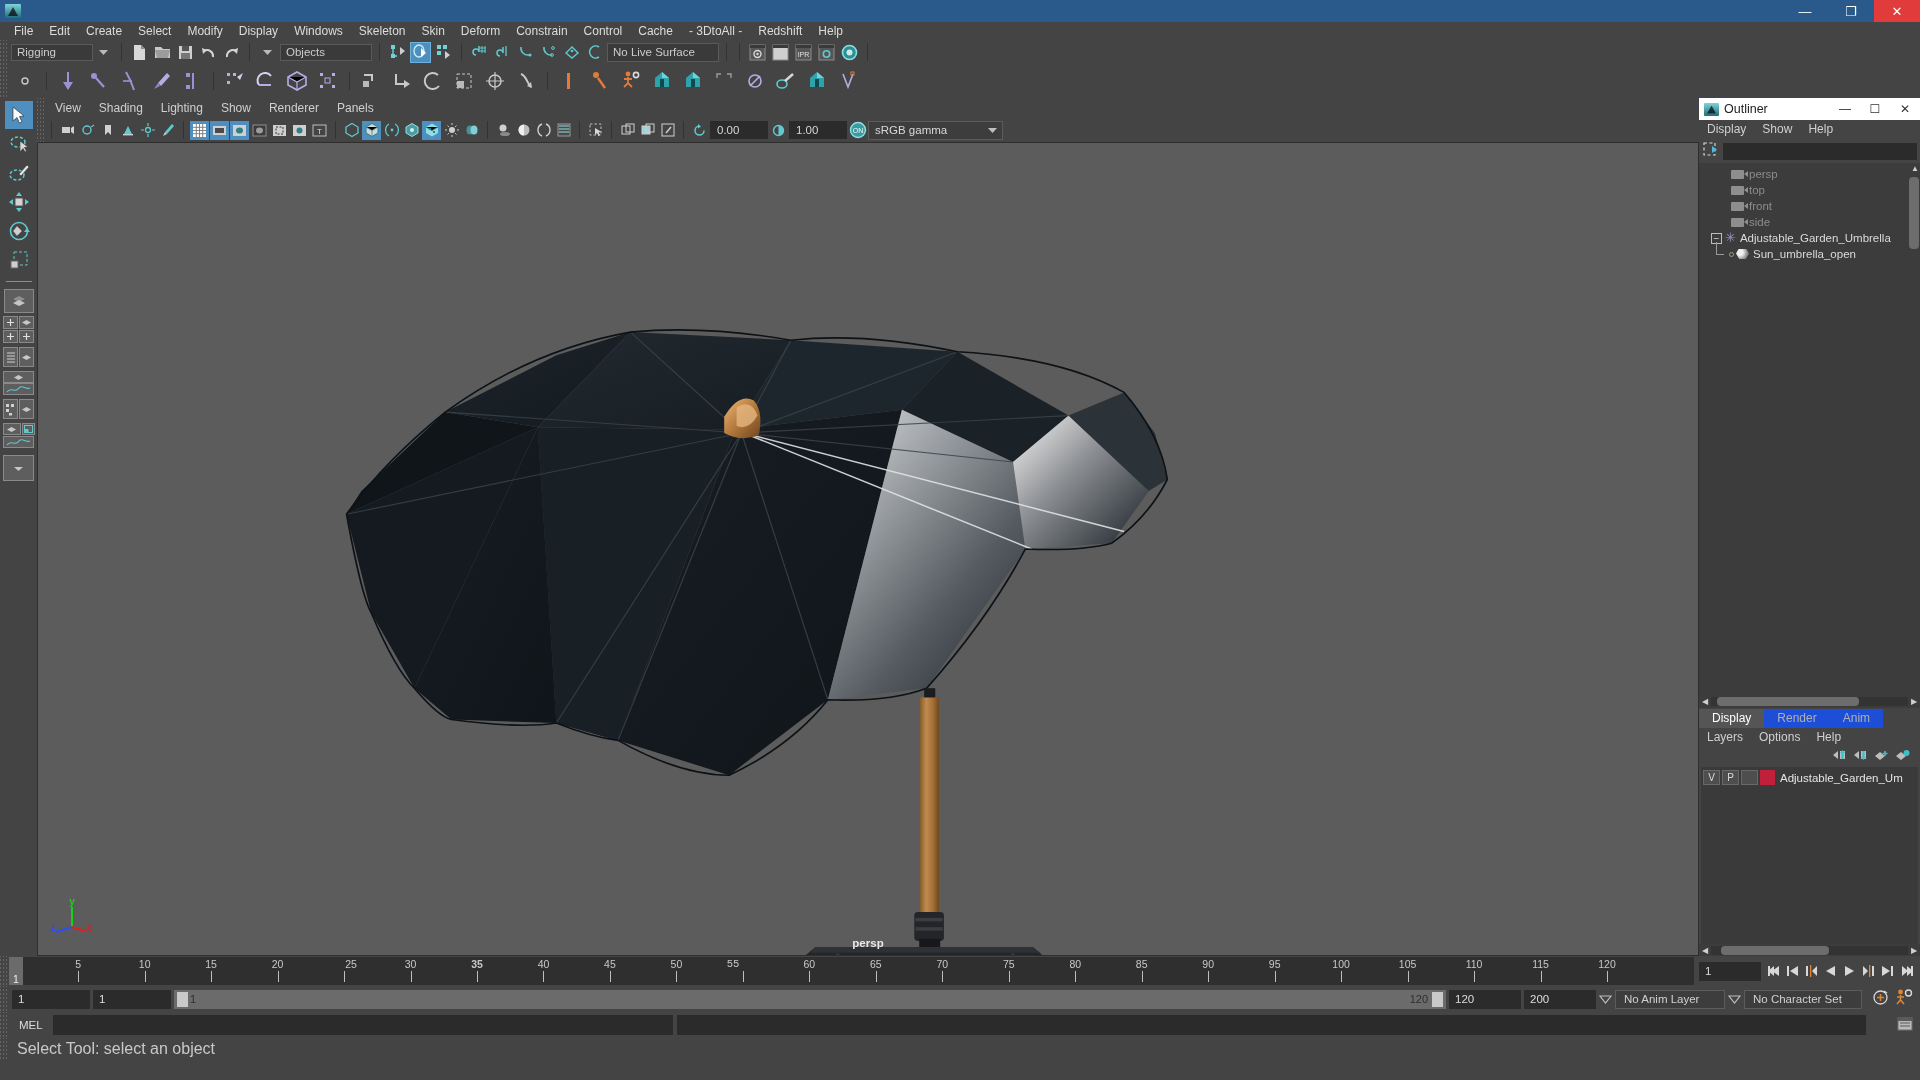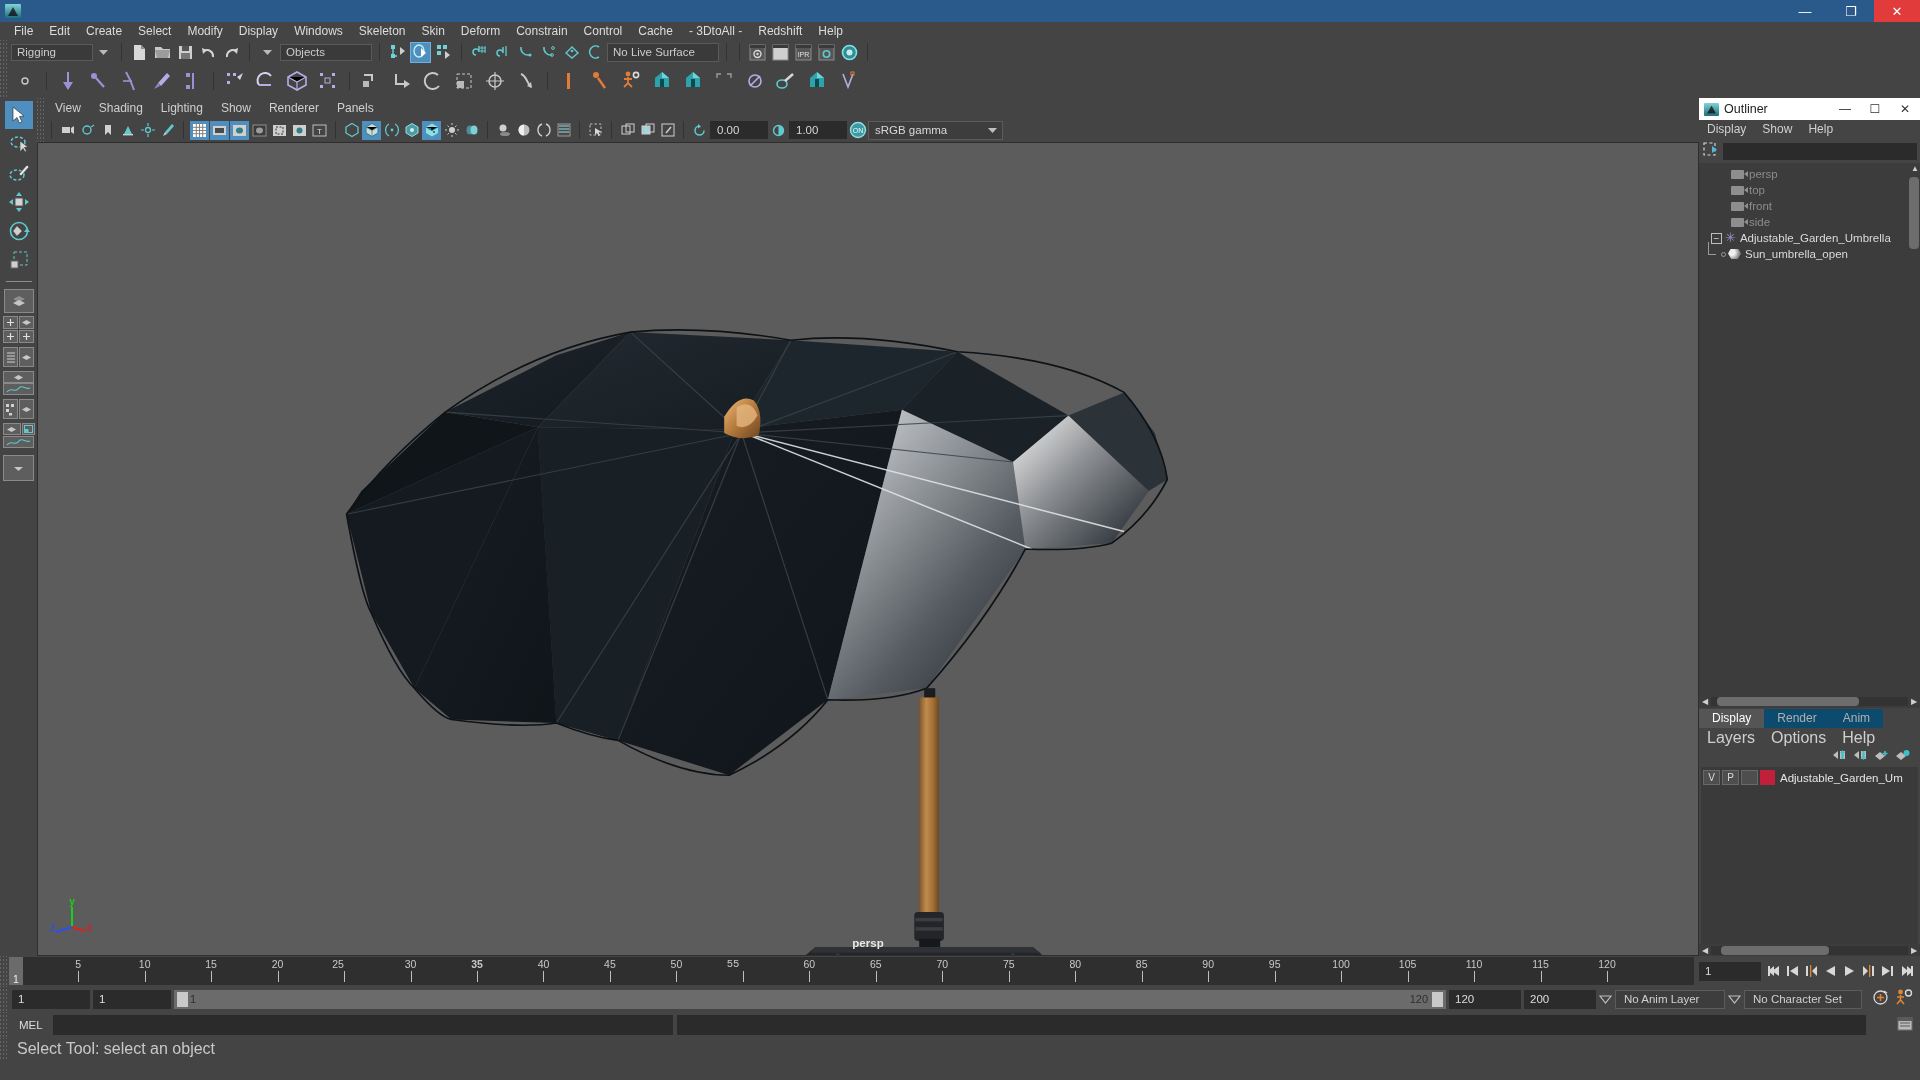--- a/index.html
+++ b/index.html
@@ -102,24 +102,24 @@
   .scrarrow{width:12px;text-align:center;font-size:8px;color:#cfcfcf;}
   .scrtrack{flex:1;height:9px;background:#333;position:relative;}
   .scrthumb{position:absolute;top:0;left:3%;width:72%;height:9px;background:#6d6d6d;border-radius:4px;}
   .vscroll{position:absolute;right:0;top:0;width:12px;height:100%;background:#3c3c3c;}
   .vthumb{position:absolute;right:1px;top:14px;width:10px;height:72px;background:#6d6d6d;border-radius:4px;}
   .vtop{position:absolute;right:1px;top:1px;font-size:8px;color:#d0d0d0;}
 
   
   #layerEditor{flex:1;background:#444;display:flex;flex-direction:column;}
   #layerTabs{height:20px;display:flex;align-items:flex-end;}
-  .ltab{padding:2px 13px 3px;font-size:12px;background:#0c4a6e;color:#b0b0b0;}
+  .ltab{padding:2px 13px 3px;font-size:12px;background:#1d4ed8;color:#b0b0b0;}
   .ltab.active{background:#555;color:#fff;}
   #layerMenu{height:19px;display:flex;align-items:center;}
-  #layerMenu .mi{padding:0 8px;font-size:16px;line-height:19px;}
+  #layerMenu .mi{padding:0 8px;font-size:12px;line-height:19px;}
   #layerBtns{height:18px;display:flex;align-items:center;justify-content:flex-end;gap:6px;padding-right:10px;}
   #layerList{flex:1;background:#3a3a3a;margin:2px 2px 0;}
   .layrow{height:17px;display:flex;align-items:center;gap:2px;padding:0 2px;margin-top:2px;}
   .lcell{width:17px;height:15px;background:#4e4e4e;border:1px solid #686868;font-size:10px;
      color:#ddd;display:flex;align-items:center;justify-content:center;}
   .lswatch{width:15px;height:15px;}
   .lname{font-size:11.5px;color:#e4e4e4;white-space:nowrap;overflow:hidden;margin-left:3px;}
   #layerHScroll{height:12px;background:#3c3c3c;display:flex;align-items:center;}
 
   
@@ -1026,21 +1026,21 @@
           </div>
           <div class="otrow" style="padding-left:32px;color:#8c8c8c">
             <span class="camicon"></span>
             <span class="lbl">side</span>
           </div>
           <div class="otrow" style="padding-left:12px;color:#dadada">
             <span class="expander">−</span>
             <span class="starico">✳</span>
             <span class="lbl">Adjustable_Garden_Umbrella</span>
           </div>
-          <div class="otrow" style="padding-left:4px;color:#dadada">
+          <div class="otrow" style="padding-left:12px;color:#dadada">
             <span class="connector"></span>
             <span class="odot"></span>
             <span class="meshico"></span>
             <span class="lbl">Sun_umbrella_open</span>
           </div>
         </div>
       </div>
       <div id="outHScroll">
         <div class="scrarrow">◀</div>
         <div class="scrtrack">
@@ -1116,21 +1116,21 @@
   <div id="timeslider">
     <div id="curframe">1</div>
   <div class="tlab" style="left: 69.1765px;">5</div>
       <div class="tmark" style="left: 69.1765px;"></div>
       <div class="tlab" style="left: 135.647px;">10</div>
       <div class="tmark" style="left: 135.647px;"></div>
       <div class="tlab" style="left: 202.118px;">15</div>
       <div class="tmark" style="left: 202.118px;"></div>
       <div class="tlab" style="left: 268.588px;">20</div>
       <div class="tmark" style="left: 268.588px;"></div>
-      <div class="tlab" style="left: 329px;">25</div>
+      <div class="tlab" style="left: 342px;">25</div>
       <div class="tmark" style="left: 335.059px;"></div>
       <div class="tlab" style="left: 401.529px;">30</div>
       <div class="tmark" style="left: 401.529px;"></div>
       <div class="tlab" style="left: 468px; font-weight: bold;">35</div>
       <div class="tmark" style="left: 468px;"></div>
       <div class="tlab" style="left: 534.471px;">40</div>
       <div class="tmark" style="left: 534.471px;"></div>
       <div class="tlab" style="left: 600.941px;">45</div>
       <div class="tmark" style="left: 600.941px;"></div>
       <div class="tlab" style="left: 667.412px;">50</div>

